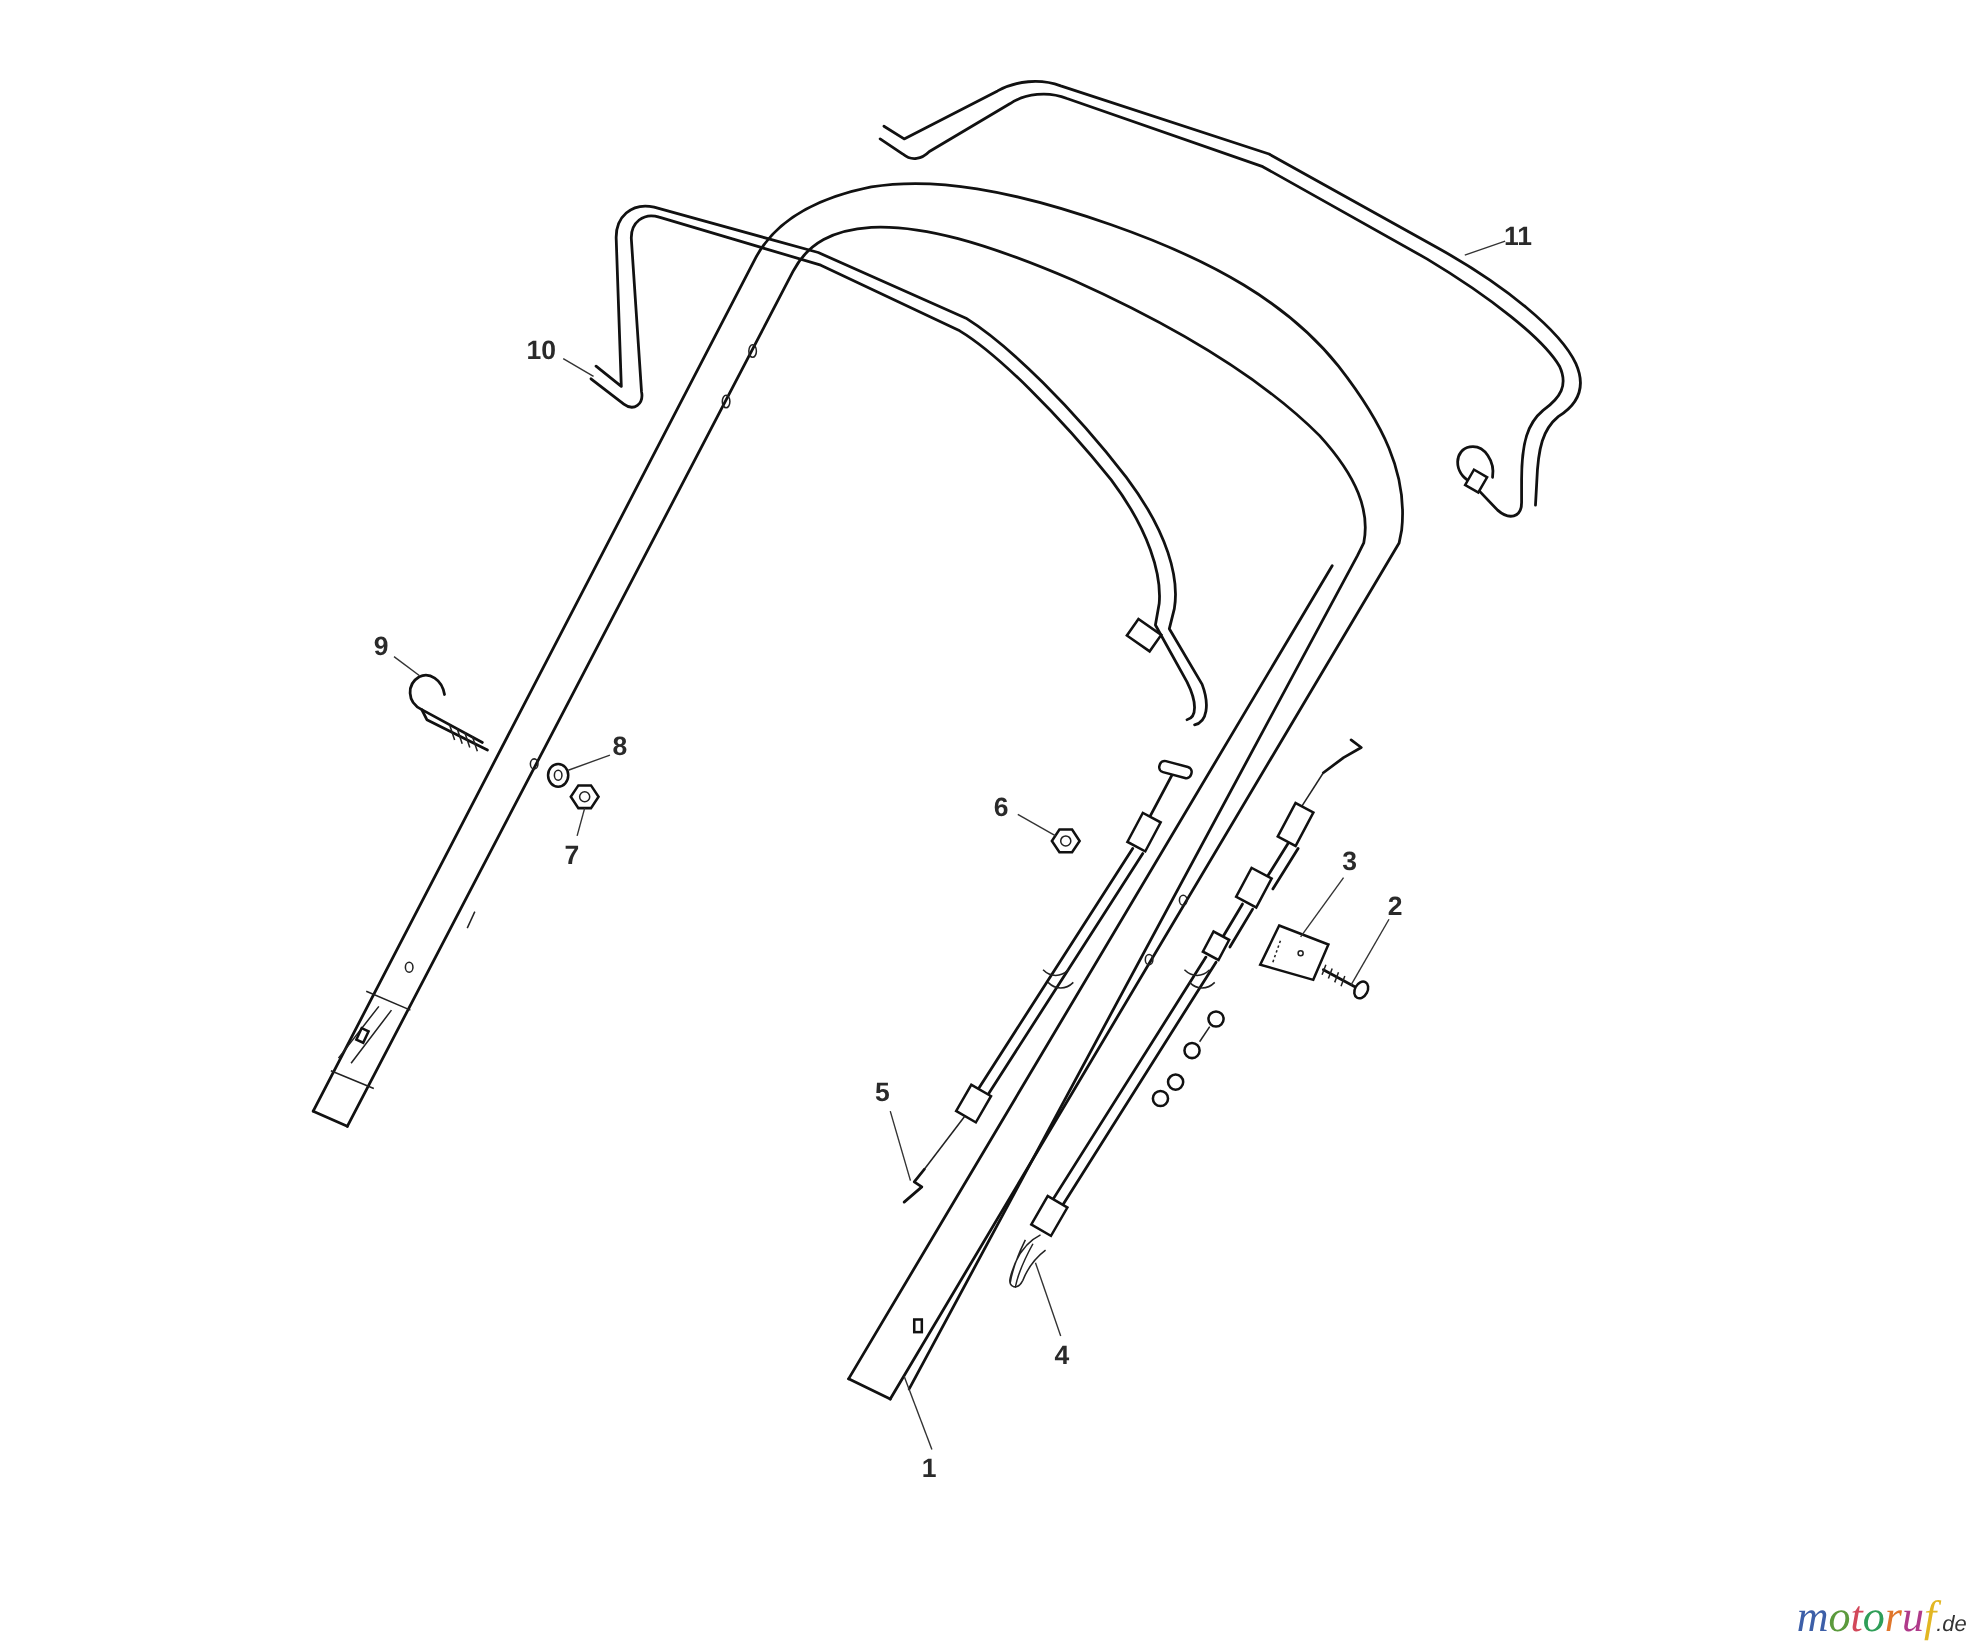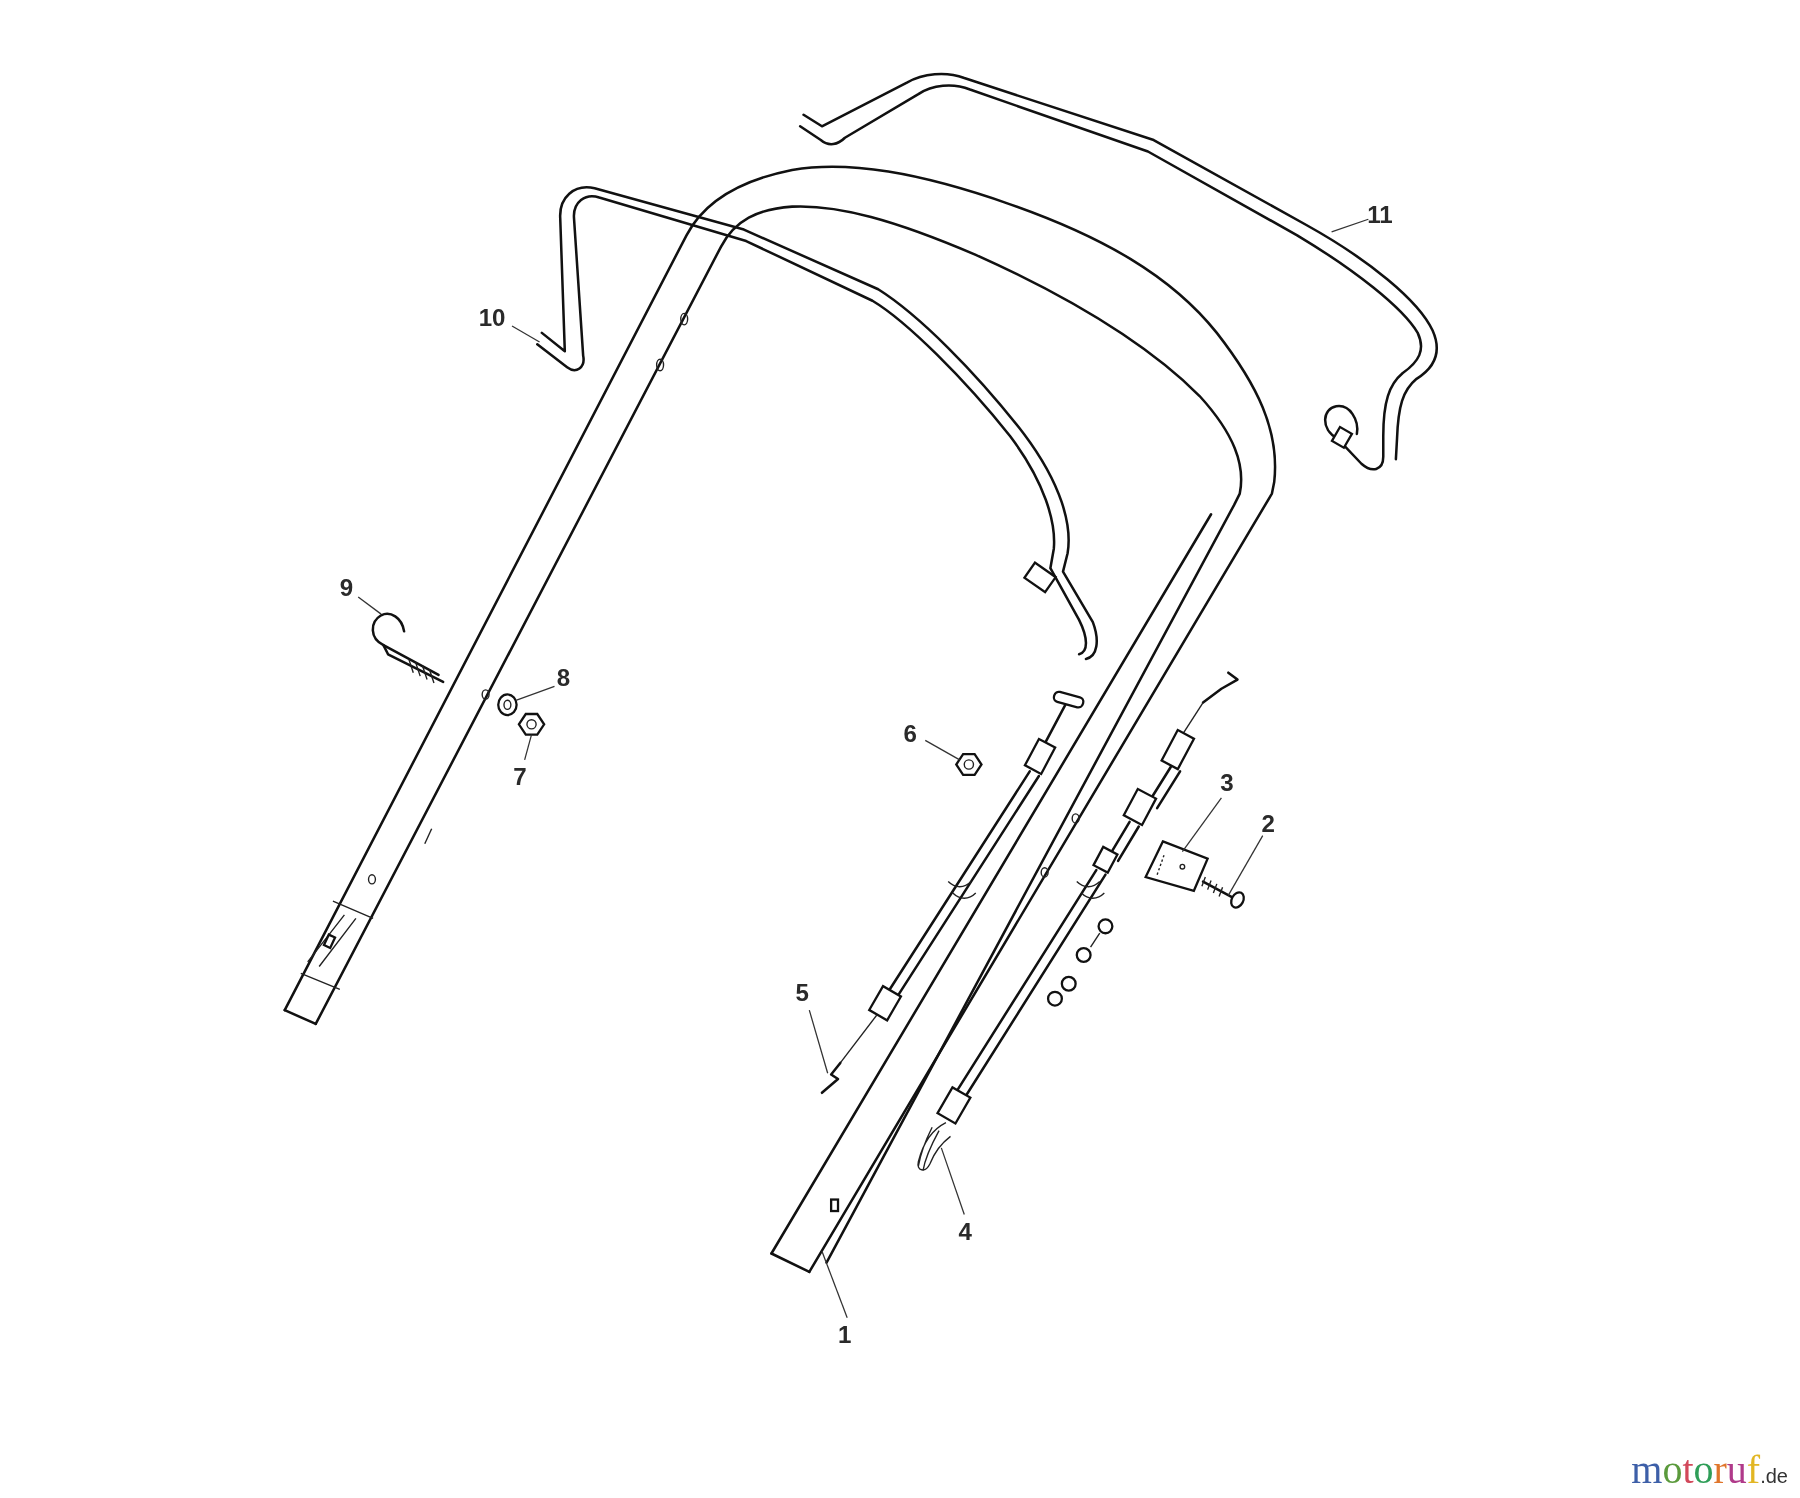--- a/index.html
+++ b/index.html
@@ -3,21 +3,21 @@
   <meta charset="utf-8">
   <style>
     html, body { margin: 0; padding: 0; background: #ffffff; }
     body { width: 1800px; height: 1498px; position: relative; overflow: hidden; font-family: "Liberation Sans", sans-serif; }
     #diagram { position: absolute; left: 0; top: 0; width: 1800px; height: 1498px; }
     .part { fill: none; stroke: #111; stroke-width: 2.2; stroke-linejoin: round; stroke-linecap: round; }
     .thin { fill: none; stroke: #222; stroke-width: 1.2; }
     .leader { fill: none; stroke: #333; stroke-width: 1.1; }
     .fillw { fill: #fff; stroke: #111; stroke-width: 2; }
     .label-text { font-family: "Liberation Sans", sans-serif; font-size: 21px; font-weight: bold; fill: #2a2a2a; }
-    .wm { position: absolute; right: 12px; bottom: 8px; font-family: "Liberation Serif", serif; font-size: 40px; line-height: 1; letter-spacing: 0; }
+    .wm { position: absolute; right: 12px; bottom: 8px; font-family: "Liberation Serif", serif; font-size: 40px; line-height: 1; letter-spacing: 0; font-style: italic; }
     .wm span { display: inline-block; }
     .wm .tld { font-size: 20px; color: #333; font-family: "Liberation Sans", sans-serif; }
   </style>
 </head>
 <body>
 
 <svg id="diagram" viewBox="0 0 1568 1305" xmlns="http://www.w3.org/2000/svg">
 
   <g>
 

